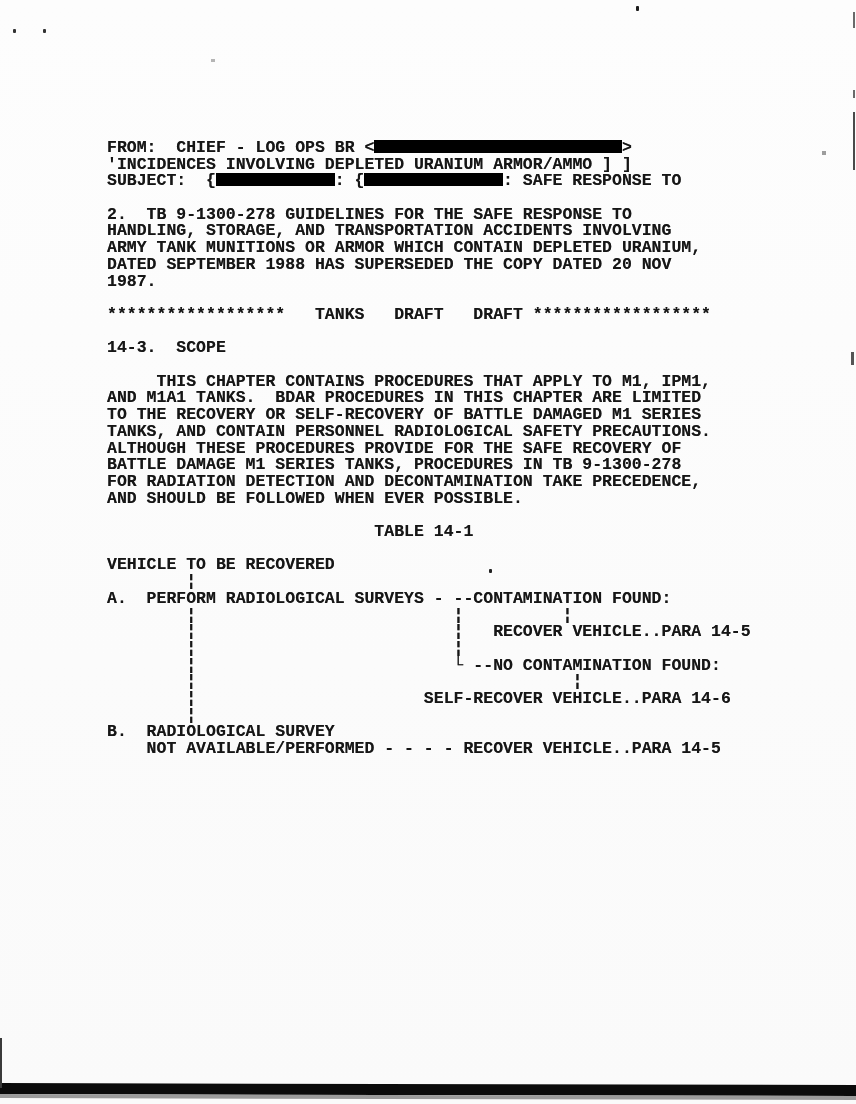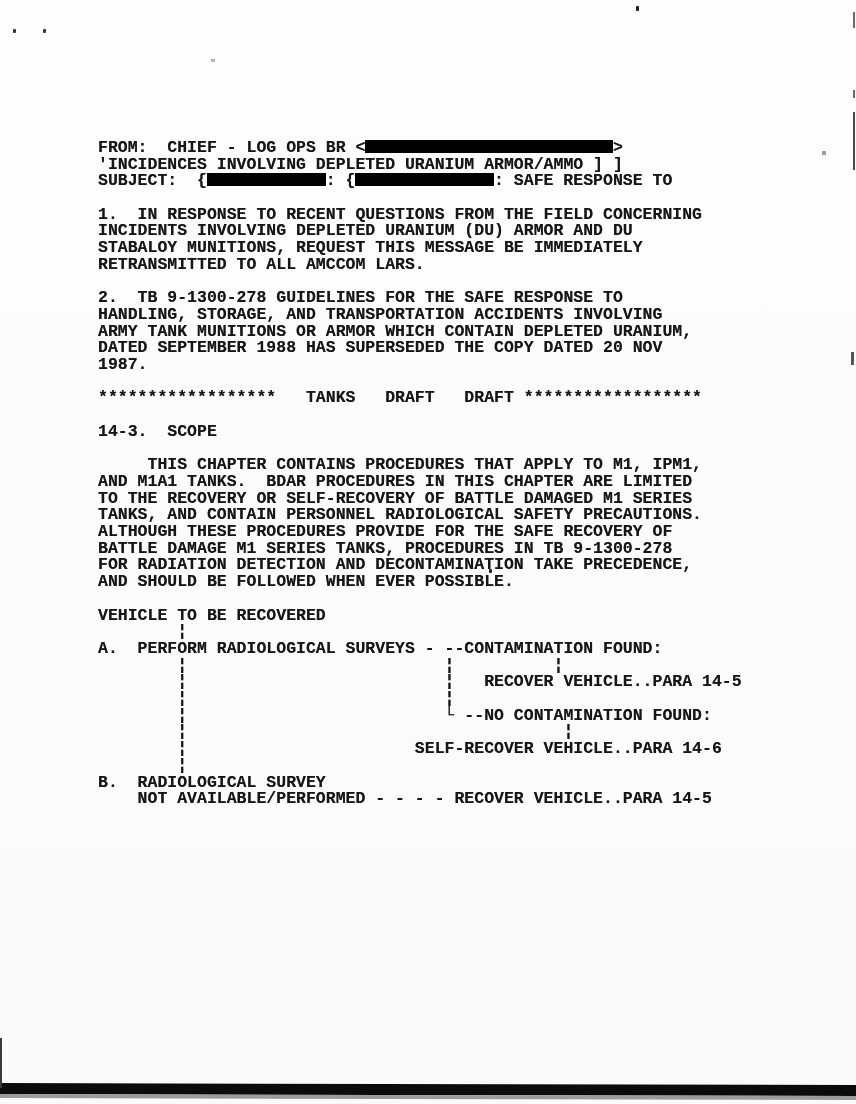--- a/index.html
+++ b/index.html
@@ -9,21 +9,21 @@
     position: relative;
     overflow: hidden;
     font-family: "Liberation Mono", "DejaVu Sans Mono", monospace;
   }
   .page {
     position: absolute; left: 0; top: 0;
     width: 856px; height: 1104px;
     background: linear-gradient(180deg, #fdfdfd 0%, #fbfbfb 60%, #fafafa 100%);
   }
   .doc {
-    position: absolute; left: 98px; top: 140px;
+    position: absolute; left: 107px; top: 140px;
     color: #161616;
     font-family: "Liberation Mono", "DejaVu Sans Mono", monospace;
     font-size: 16.5px;
     line-height: 16.7px;
     font-weight: 700;
     letter-spacing: 0;
     text-shadow: 0 0 0.4px rgba(10,10,10,0.55);
   }
   .hdr { margin: 0 0 16.7px 0; }
   .line { white-space: pre; height: 16.7px; }
@@ -64,39 +64,36 @@
 <div class="page">
 
   <div class="doc">
 
     <div class="hdr">
       <div class="line"><span>FROM:  CHIEF - LOG OPS BR &lt;</span><span class="redact w25"></span><span>&gt;</span></div>
       <div class="line">'INCIDENCES INVOLVING DEPLETED URANIUM ARMOR/AMMO ] ]</div>
       <div class="line"><span>SUBJECT:  {</span><span class="redact w12"></span><span>: {</span><span class="redact w14"></span><span>: SAFE RESPONSE TO</span></div>
     </div>
 
-    <pre class="block">1.  IN RESPONSE TO RECENT QUESTIONS FROM THE FIELD CONCERNING
-INCIDENTS INVOLVING DEPLETED URANIUM (DU) ARMOR AND DU
-STABALOY MUNITIONS, REQUEST THIS MESSAGE BE IMMEDIATELY
-RETRANSMITTED TO ALL AMCCOM LARS.</pre>
     <pre class="block">2.  TB 9-1300-278 GUIDELINES FOR THE SAFE RESPONSE TO
 HANDLING, STORAGE, AND TRANSPORTATION ACCIDENTS INVOLVING
 ARMY TANK MUNITIONS OR ARMOR WHICH CONTAIN DEPLETED URANIUM,
 DATED SEPTEMBER 1988 HAS SUPERSEDED THE COPY DATED 20 NOV
 1987.</pre>
     <pre class="block">******************   TANKS   DRAFT   DRAFT ******************</pre>
     <pre class="block">14-3.  SCOPE</pre>
     <pre class="block">     THIS CHAPTER CONTAINS PROCEDURES THAT APPLY TO M1, IPM1,
 AND M1A1 TANKS.  BDAR PROCEDURES IN THIS CHAPTER ARE LIMITED
 TO THE RECOVERY OR SELF-RECOVERY OF BATTLE DAMAGED M1 SERIES
 TANKS, AND CONTAIN PERSONNEL RADIOLOGICAL SAFETY PRECAUTIONS.
 ALTHOUGH THESE PROCEDURES PROVIDE FOR THE SAFE RECOVERY OF
 BATTLE DAMAGE M1 SERIES TANKS, PROCEDURES IN TB 9-1300-278
 FOR RADIATION DETECTION AND DECONTAMINATION TAKE PRECEDENCE,
 AND SHOULD BE FOLLOWED WHEN EVER POSSIBLE.</pre>
+    <pre class="block">                           TABLE 14-1</pre>
     <pre class="block">VEHICLE TO BE RECOVERED
         ¦
 A.  PERFORM RADIOLOGICAL SURVEYS - --CONTAMINATION FOUND:
         ¦                          ¦          ¦
         ¦                          ¦   RECOVER VEHICLE..PARA 14-5
         ¦                          ¦
         ¦                          └ --NO CONTAMINATION FOUND:
         ¦                                      ¦
         ¦                       SELF-RECOVER VEHICLE..PARA 14-6
         ¦

